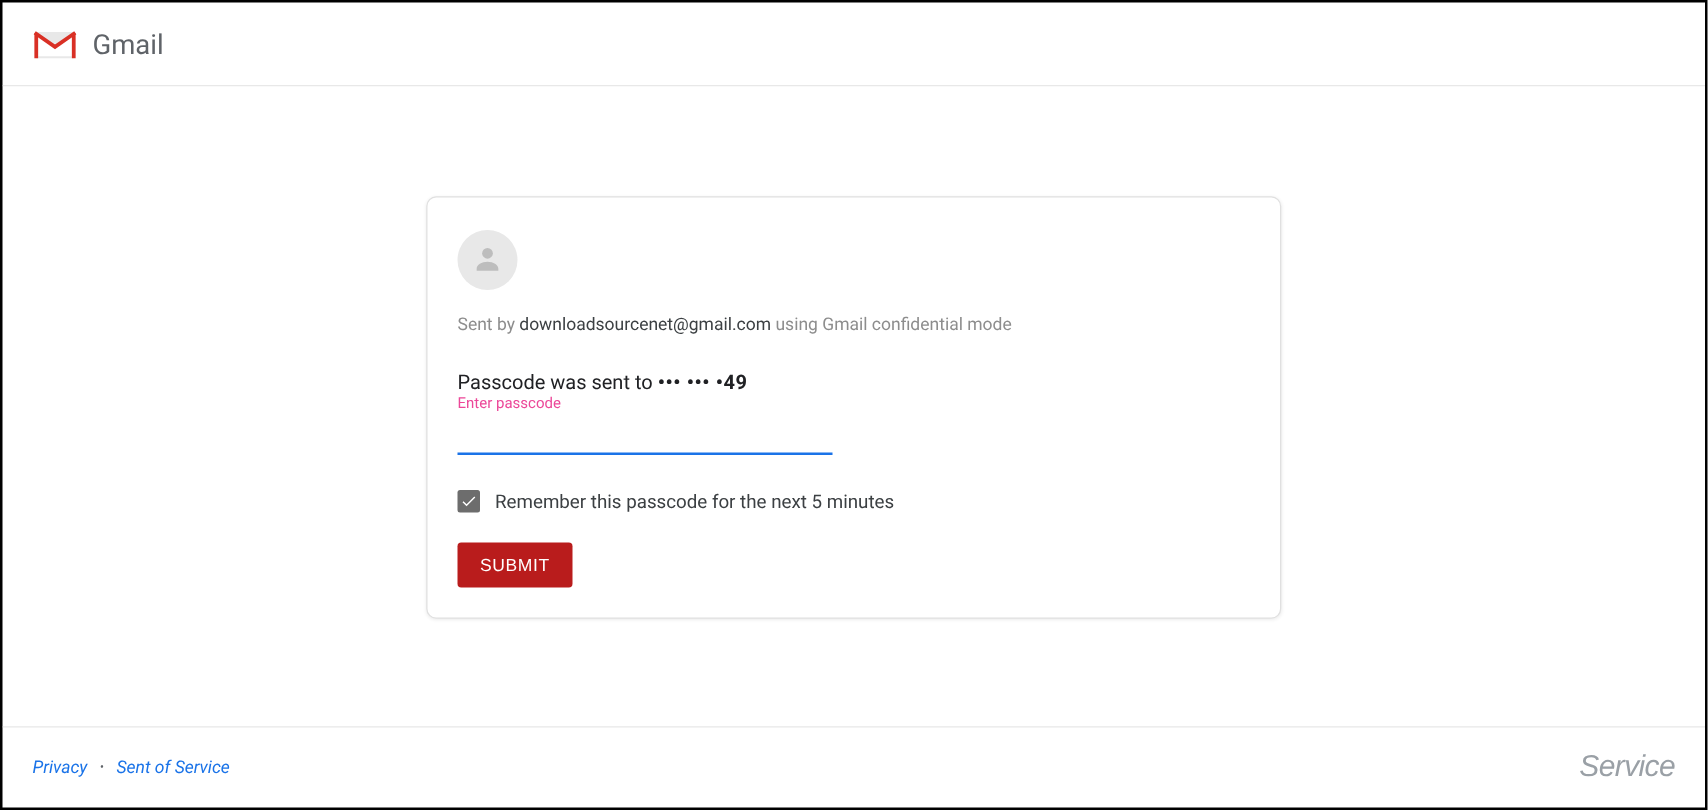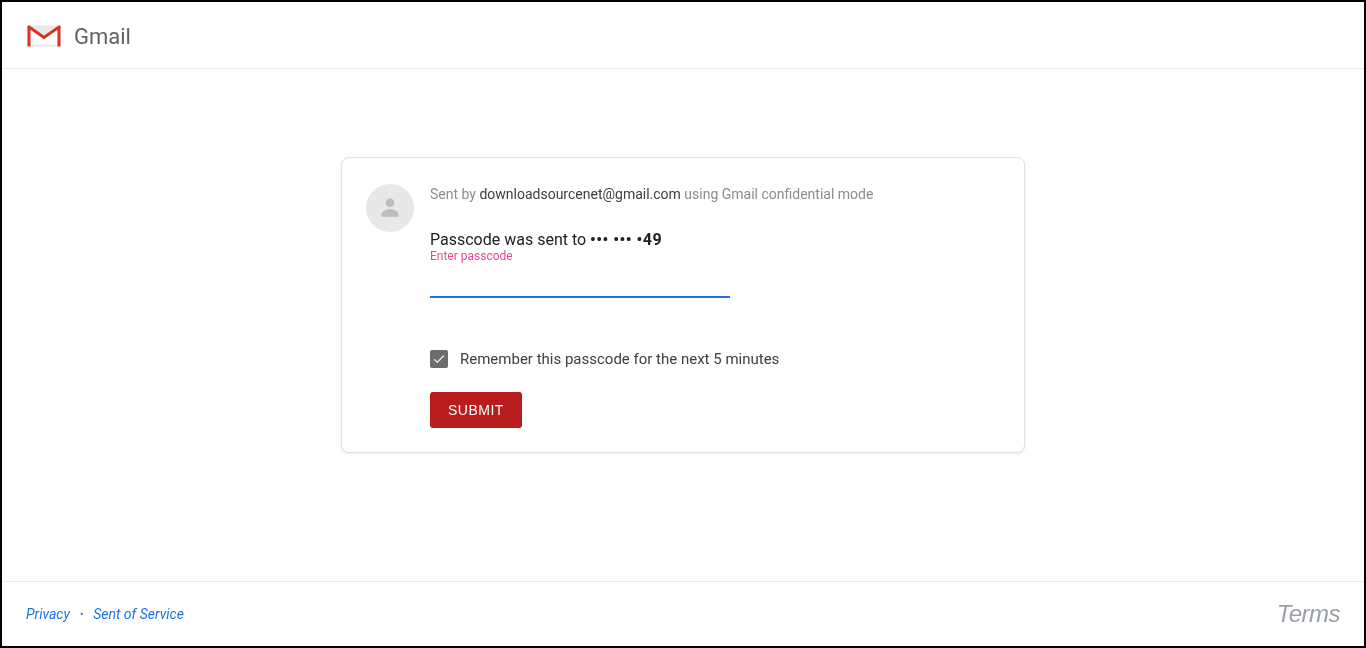--- a/index.html
+++ b/index.html
@@ -46,20 +46,21 @@
     }
     .card {
       width: 684px;
       background: #fff;
       border: 1px solid #e0e0e0;
       border-radius: 8px;
       box-shadow: 0 1px 3px rgba(0,0,0,0.08);
       padding: 24px 24px 24px 24px;
       display: flex;
       gap: 16px;
+      flex-direction: column;
     }
     .avatar {
       width: 48px;
       height: 48px;
       border-radius: 50%;
       background: #e8e8e8;
       flex-shrink: 0;
       display: flex;
       justify-content: center;
       align-items: center;
@@ -103,21 +104,20 @@
       padding: 6px 0;
       outline: none;
       background: transparent;
       margin-bottom: 28px;
     }
     .remember-row {
       display: flex;
       align-items: flex-start;
       gap: 12px;
       margin-bottom: 24px;
-      margin-top: 24px;
     }
     .checkbox {
       width: 18px;
       height: 18px;
       background: #6d6d6d;
       border-radius: 2px;
       display: flex;
       align-items: center;
       justify-content: center;
       flex-shrink: 0;
@@ -219,14 +219,14 @@
     </div>
   </div>
 </div>
 
 <div class="footer">
   <div class="footer-links">
     <a>Privacy</a>
     <span class="dot">•</span>
     <a>Sent of Service</a>
   </div>
-  <div class="google-logo">Terms</div>
+  <div class="google-logo">Service</div>
 </div>
 
 </body></html>

